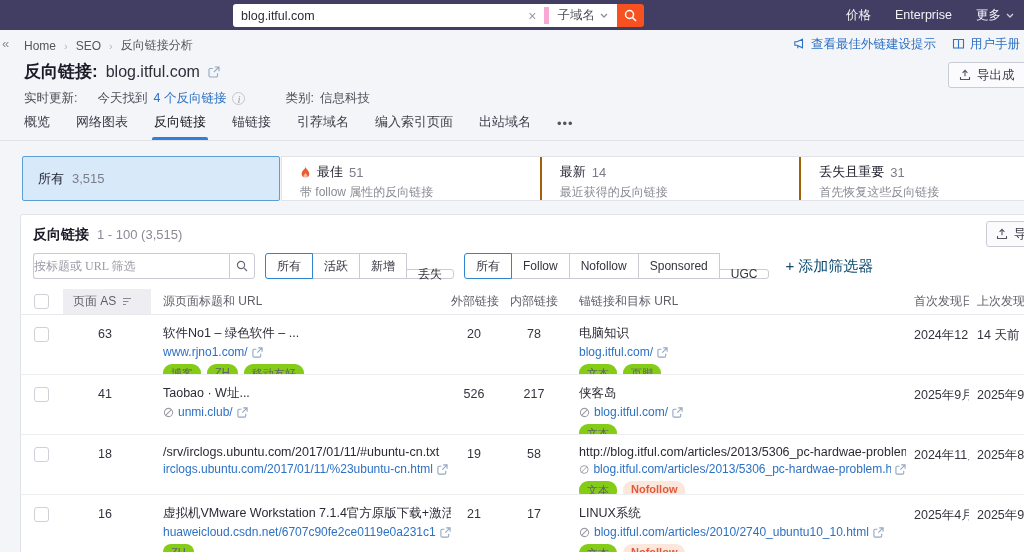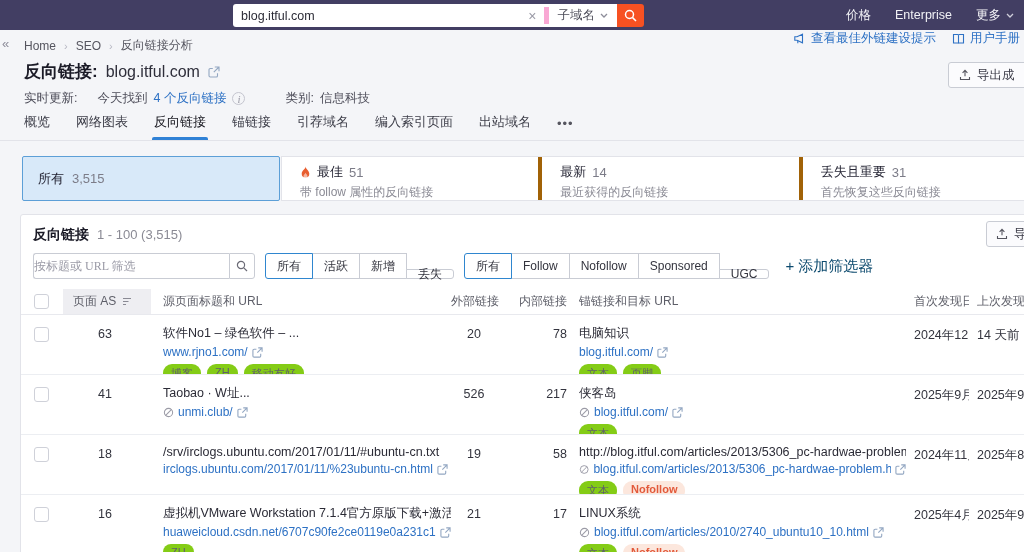--- a/index.html
+++ b/index.html
@@ -45,21 +45,21 @@
   }
   .topnav .item { display:flex; align-items:center; gap:5px; cursor:pointer; white-space:nowrap; }
 
   
   .crumb-row { position:absolute; left:0; top:30px; width:1024px; height:28px; }
   .collapse { position:absolute; left:2px; top:6px; color:#8d8d9a; font-size:13px; cursor:pointer; }
   .crumbs { position:absolute; left:24px; top:7px; display:flex; align-items:center; gap:8px;
             color:#55555f; font-size:12px; }
   .crumb-sep { color:#b6b7c2; font-size:11px; }
   .crumb-actions { position:absolute; left:793px; top:0; height:28px; display:flex;
-                   align-items:flex-start; gap:16px; white-space:nowrap; }
+                   align-items:center; gap:16px; white-space:nowrap; }
   .crumb-action { display:flex; align-items:center; gap:5px; color:#2d71c4; font-size:12.5px; cursor:pointer; }
 
   
   .page-title { position:absolute; left:24px; top:60px; display:flex; align-items:center; gap:8px; }
   .page-title .bold { font-size:17px; font-weight:bold; color:#1b1b27; }
   .page-title .domain { font-size:16px; color:#2e2e3a; }
   .meta-row { position:absolute; left:24px; top:90px; display:flex; align-items:center; gap:6px;
               font-size:12.5px; color:#4d4d59; }
   .meta-row .link { color:#2d71c4; cursor:pointer; }
   .meta-row .gap { width:28px; }
@@ -89,21 +89,21 @@
     background:#d8e9f9; border:1px solid #5c9fd7; border-radius:2px;
     display:flex; align-items:center; gap:8px; padding-left:15px; cursor:pointer;
   }
   .card-all .lbl { font-size:13px; color:#242433; }
   .card-all .val { font-size:13px; color:#7c7c88; }
   .card-group {
     position:absolute; left:281px; top:156px; width:779px; height:45px;
     background:#fff; border:1px solid #e2e3e9; display:flex;
   }
   .card-seg { flex:1; padding:6px 0 0 18px; cursor:pointer; }
-  .card-seg + .card-seg { border-left:4px solid #a16207; }
+  .card-seg + .card-seg { border-left:2px solid #a16207; }
   .card-seg .line1 { display:flex; align-items:center; gap:6px; font-size:13px; color:#242433; }
   .card-seg .val { color:#7c7c88; }
   .card-seg .desc { font-size:12px; color:#8a8a94; margin-top:3px; }
 
   
   .table-card {
     position:absolute; left:20px; top:214px; width:1060px; height:400px;
     background:#fff; border:1px solid #e2e3e9; border-radius:3px; overflow:hidden;
   }
   .tc-head { position:relative; height:38px; padding:11px 0 0 12px;
@@ -142,21 +142,21 @@
   .trow { display:flex; height:60px; border-bottom:1px solid #eceef2; }
   .c { flex:none; overflow:hidden; white-space:nowrap; }
   .c-check { width:42px; padding-left:13px; display:flex; align-items:center; }
   .trow .c-check { align-items:flex-start; padding-top:12px; }
   .c-as { width:88px; }
   .thead .c-as { align-self:stretch; display:flex; align-items:center; gap:6px;
                  background:#eeeef2; padding-left:10px; }
   .trow .c-as { padding:12px 0 0 35px; color:#33343e; }
   .c-src { width:300px; padding-left:12px; }
   .c-ext { width:50px; text-align:center; padding-right:4px; }
-  .c-int { width:70px; text-align:right; padding-right:4px; }
+  .c-int { width:70px; text-align:center; padding-right:4px; }
   .trow .c-ext, .trow .c-int { padding-top:12px; color:#33343e; }
   .c-anchor { width:335px; padding-left:8px; }
   .c-first { width:63px; padding-left:8px; }
   .c-last { width:120px; padding-left:8px; }
   .trow .c-first, .trow .c-last { padding-top:12px; color:#33343e; }
 
   .cell-lines { padding-top:10px; }
   .line-title { font-size:12.5px; color:#2b2b36; overflow:hidden; white-space:nowrap; }
   .line-url { margin-top:3px; display:flex; align-items:center; gap:4px; font-size:12px;
               color:#2d71c4; overflow:hidden; white-space:nowrap; }

